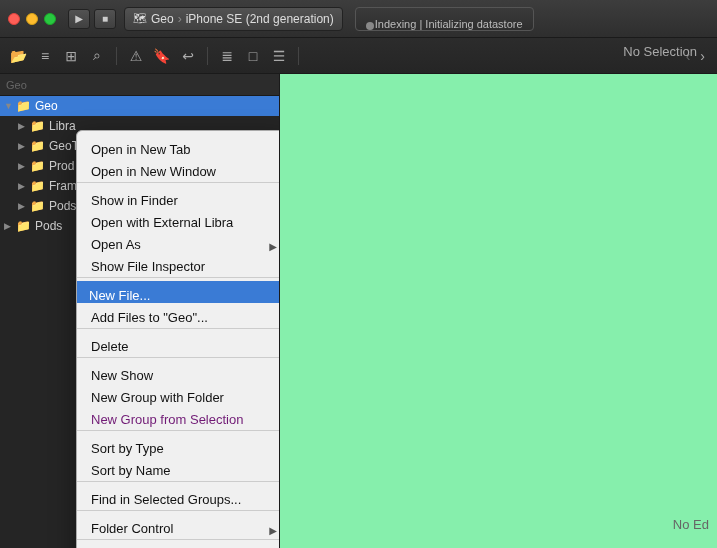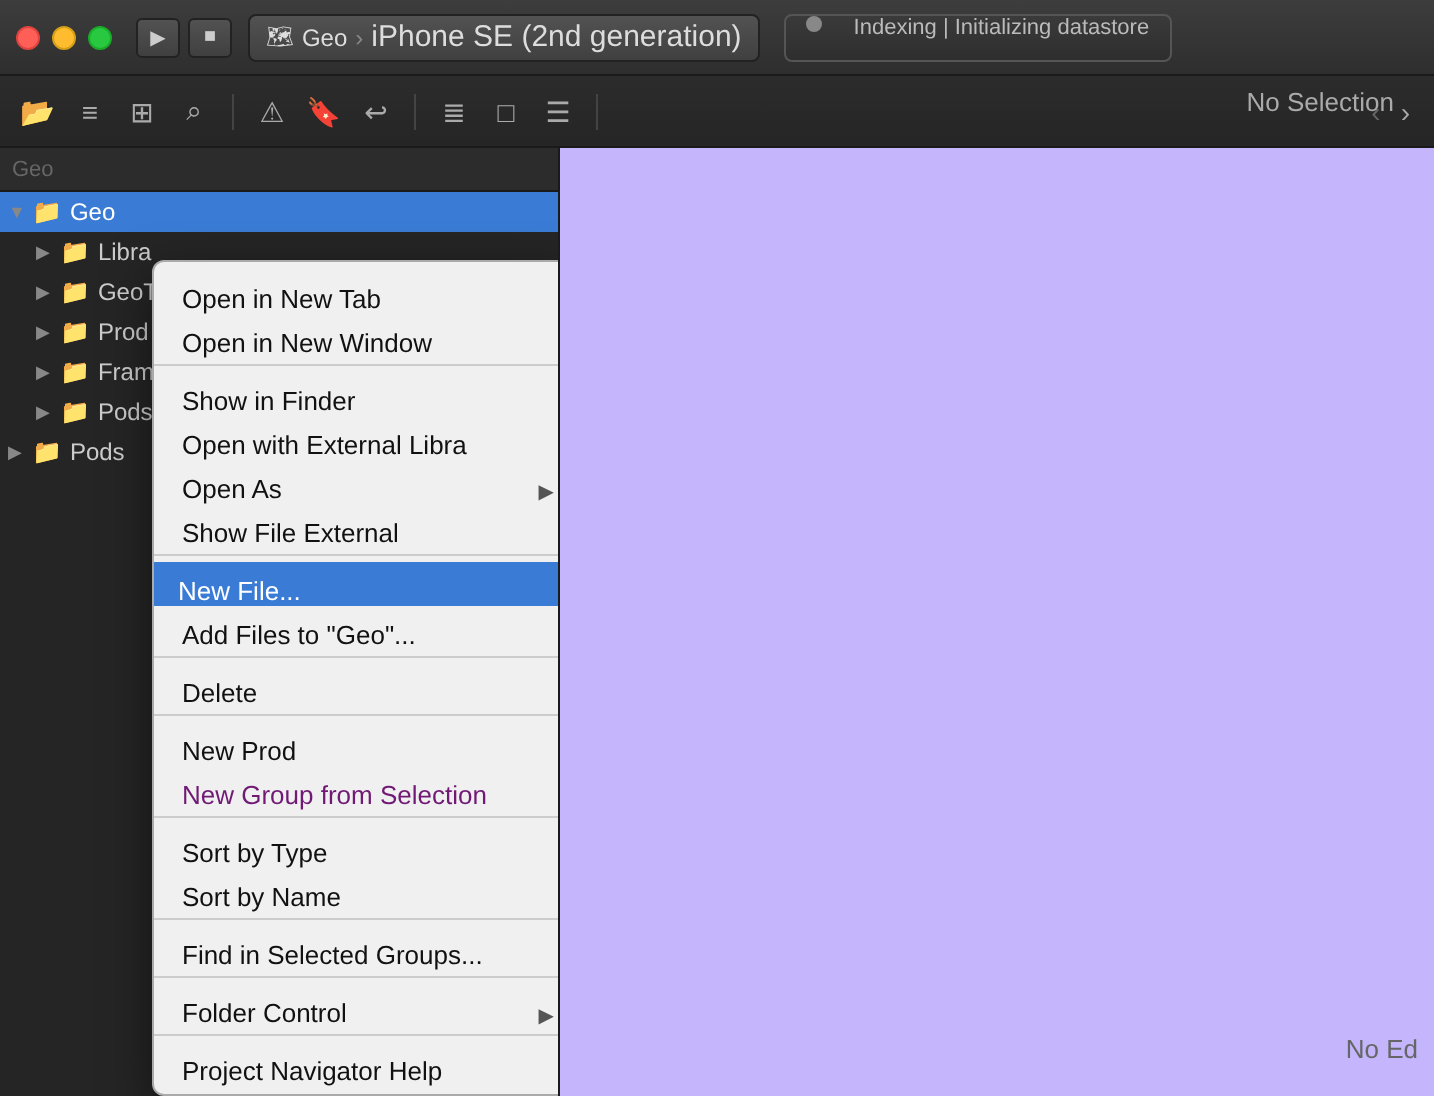--- a/index.html
+++ b/index.html
@@ -72,30 +72,30 @@
       height: 24px;
       padding: 0 8px;
       color: #ddd;
       font-size: 12px;
       gap: 4px;
       cursor: pointer;
     }
 
     .titlebar-tab {
       display: flex;
-      align-items: flex-start;
+      align-items: flex-end;
       margin-left: 12px;
       background: linear-gradient(to bottom, #3a3a3a, #2e2e2e);
       border: 1px solid #555;
       border-radius: 4px;
       height: 24px;
       padding: 0 10px;
       color: #bbb;
       font-size: 12px;
-      gap: 16px;
+      gap: 1px;
       cursor: pointer;
     }
     .titlebar-tab .dot {
       width: 8px;
       height: 8px;
       border-radius: 50%;
       background: #888;
     }
     .no-selection {
       color: #aaa;
@@ -227,21 +227,21 @@
     }
     .menu-separator {
       height: 1px;
       background: #ccc;
       margin: 3px 0;
     }
 
     
     .content {
       flex: 1;
-      background: #c4b5fd;
+      background: #86efac;
       position: relative;
       display: flex;
       align-items: flex-start;
       justify-content: flex-end;
     }
 
     .no-editor-text {
       color: #666;
       font-size: 13px;
       position: absolute;
@@ -277,21 +277,21 @@
       <span>▶</span>
     </div>
     <div class="titlebar-btn">
       <span>■</span>
     </div>
   </div>
   <div class="titlebar-scheme">
     <span style="font-size:11px;">🗺</span>
     <span>Geo</span>
     <span style="color:#888;">›</span>
-    <span style="font-size:15px;">iPhone SE (2nd generation)</span>
+    <span style="font-size:12px;">iPhone SE (2nd generation)</span>
   </div>
   <div class="titlebar-tab">
     <div class="dot"></div>
     <span style="font-size:11px;">Indexing | Initializing datastore</span>
   </div>
   <div class="no-selection">No Selection</div>
 </div>
 
 <div class="toolbar">
   <div class="toolbar-icon">📂</div>
@@ -371,36 +371,39 @@
         <span>Show in Finder</span>
       </div>
       <div class="menu-item">
         <span>Open with External Libra</span>
       </div>
       <div class="menu-item">
         <span>Open As</span>
         <span class="submenu-arrow">▶</span>
       </div>
       <div class="menu-item">
-        <span>Show File External</span>
+        <span>Show File Inspector</span>
       </div>
       <div class="menu-separator"></div>
       <div class="menu-item highlighted">
         <span>New File...</span>
       </div>
       <div class="menu-item">
         <span>Add Files to "Geo"...</span>
       </div>
       <div class="menu-separator"></div>
       <div class="menu-item">
         <span>Delete</span>
       </div>
       <div class="menu-separator"></div>
       <div class="menu-item">
-        <span>New Prod</span>
+        <span>New Show</span>
+      </div>
+      <div class="menu-item">
+        <span>New Group with Folder</span>
       </div>
       <div class="menu-item disabled">
         <span>New Group from Selection</span>
       </div>
       <div class="menu-separator"></div>
       <div class="menu-item">
         <span>Sort by Type</span>
       </div>
       <div class="menu-item">
         <span>Sort by Name</span>

